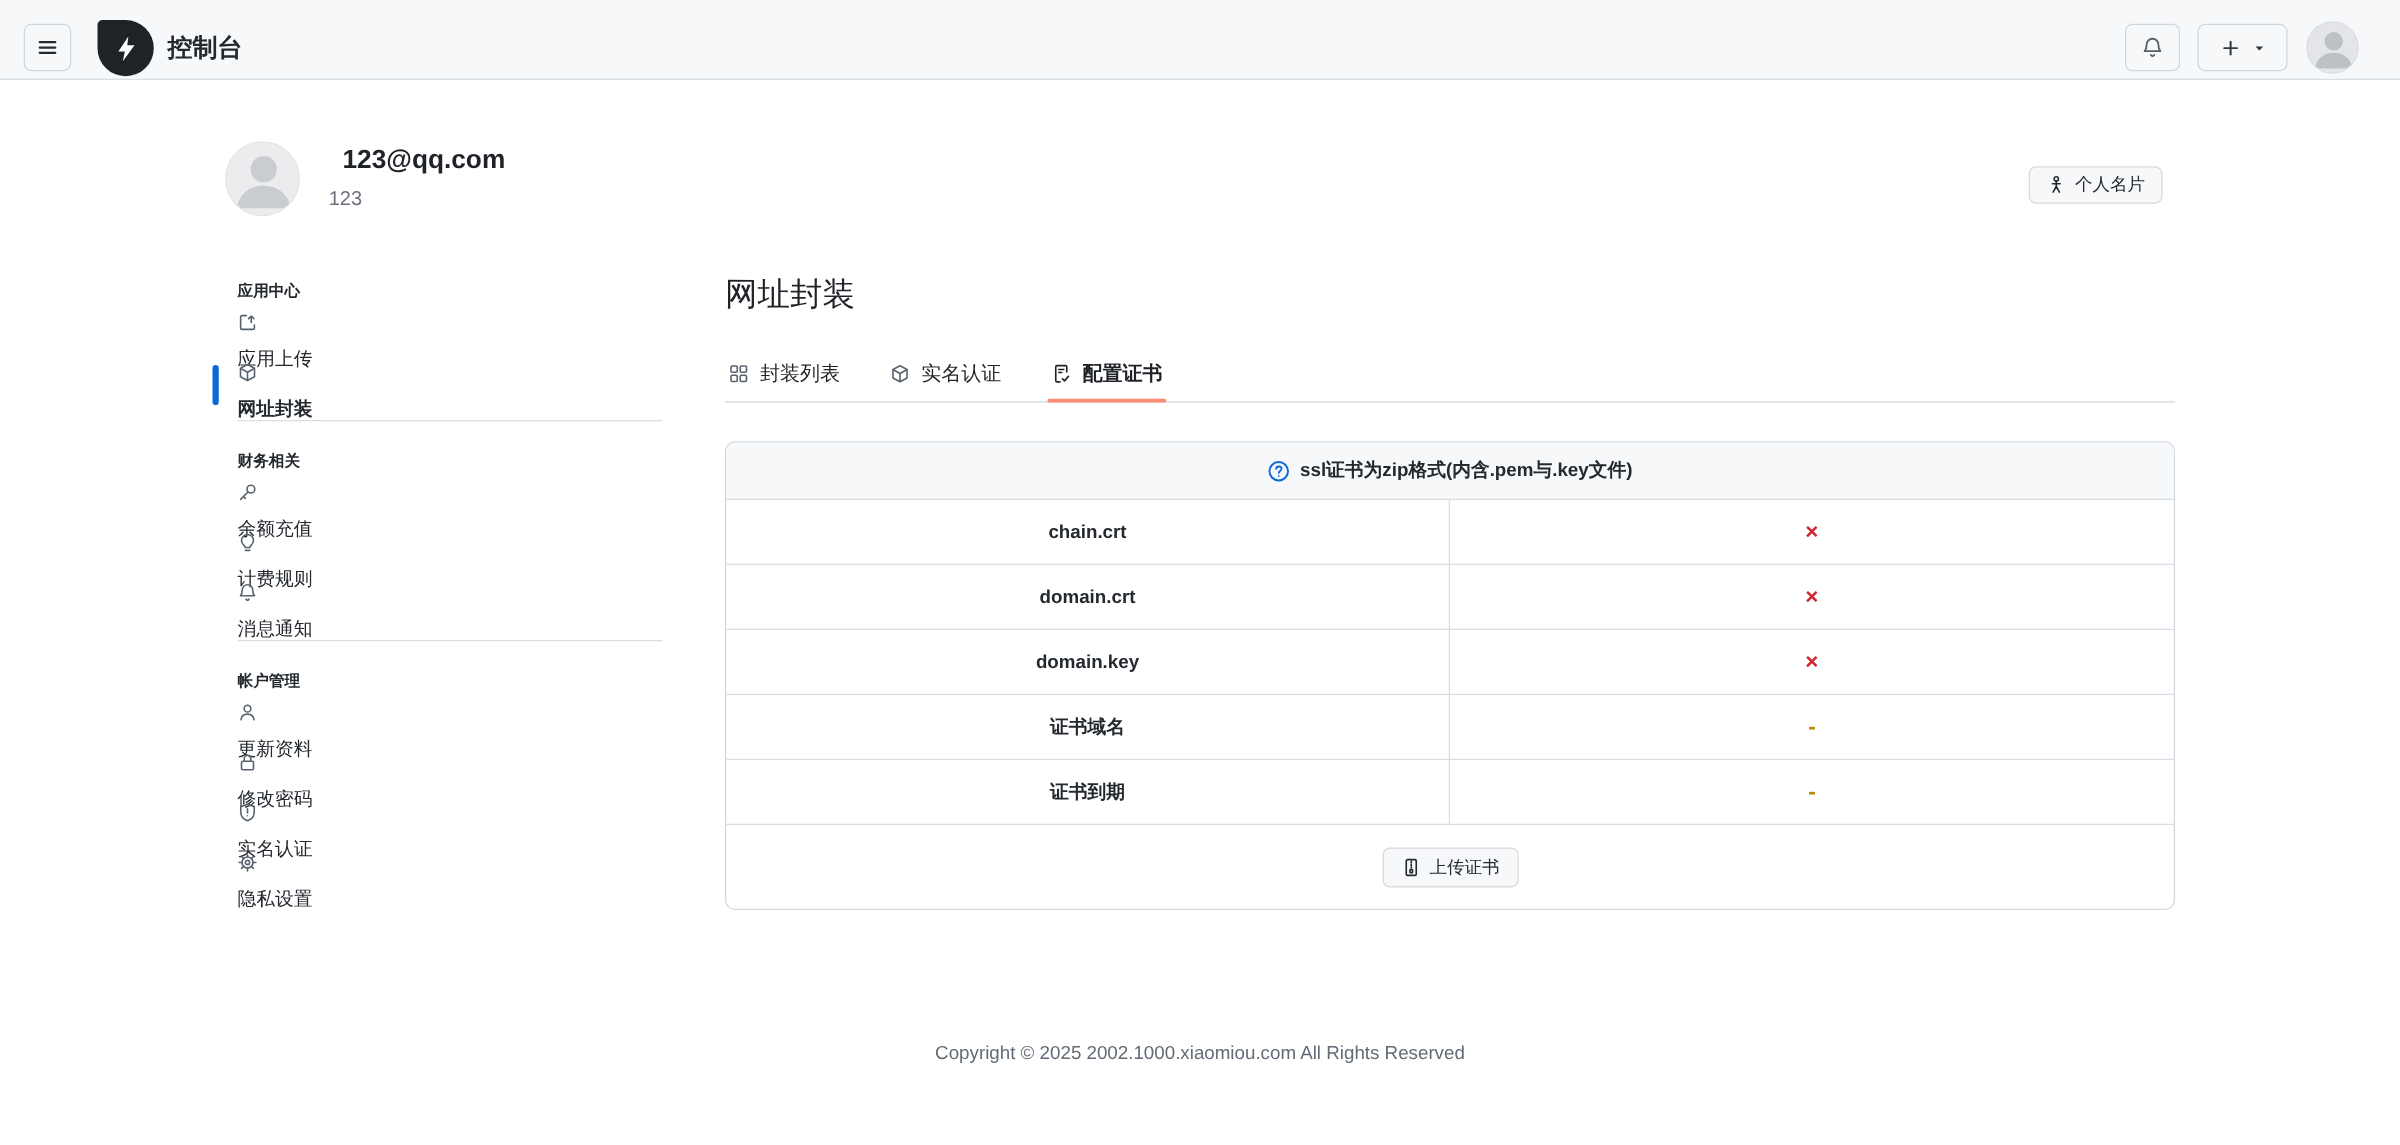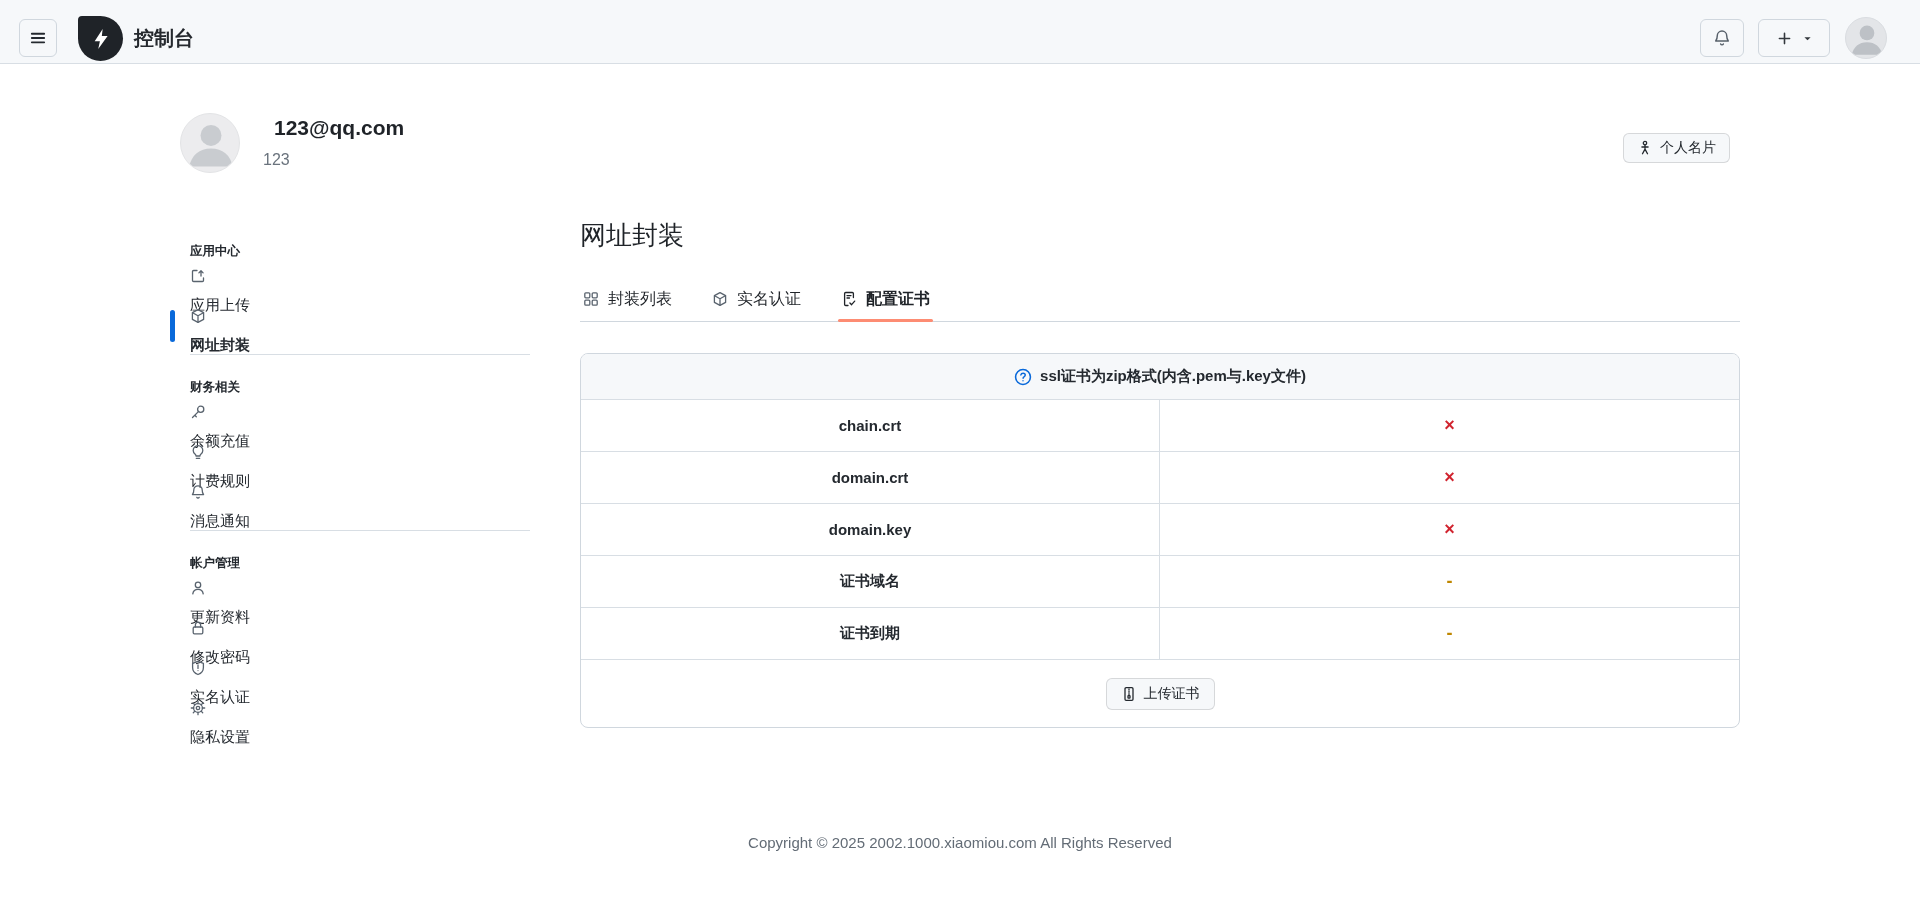--- a/index.html
+++ b/index.html
@@ -33,21 +33,21 @@
   .profile-avatar { position:absolute; left:180px; top:113px; width:60px; height:60px;
     border-radius:50%; background:#ececee; overflow:hidden; border:1px solid #e3e4e6; }
   .profile-email { position:absolute; left:274px; top:116px; font-size:21px;
     font-weight:bold; color:#1f2328; }
   .profile-username { position:absolute; left:263px; top:151px; font-size:16px; color:#6a737d; }
   .card-btn { position:absolute; left:1623px; top:133px; height:30px; padding:0 13px;
     display:flex; align-items:center; gap:7px; font-size:14px; color:#24292f;
     background:#f6f8fa; border:1px solid rgba(31,35,40,0.15); border-radius:6px; cursor:pointer; }
 
   
-  .sidebar { position:absolute; left:170px; top:238px; width:360px; }
+  .sidebar { position:absolute; left:170px; top:220px; width:360px; }
   .sec-h { height:26px; line-height:26px; margin-left:20px; margin-bottom:4px;
     font-size:12.5px; font-weight:bold; color:#24292f; }
   .side-item { position:relative; height:36px; margin-bottom:4px;
     display:flex; align-items:flex-start; gap:12px; padding-left:20px;
     font-size:15px; color:#24292f; cursor:pointer; border-radius:6px;flex-direction:column; }
   .side-item .ic { color:#59636e; flex:none; }
   .side-item.active { font-weight:bold; }
   .side-item.active .bg { position:absolute; left:10px; right:0; top:0; bottom:0;
     background:#eef0f3; border-radius:6px; z-index:-1; }
   .side-item.active::before { content:""; position:absolute; left:0; top:2px; bottom:2px;

